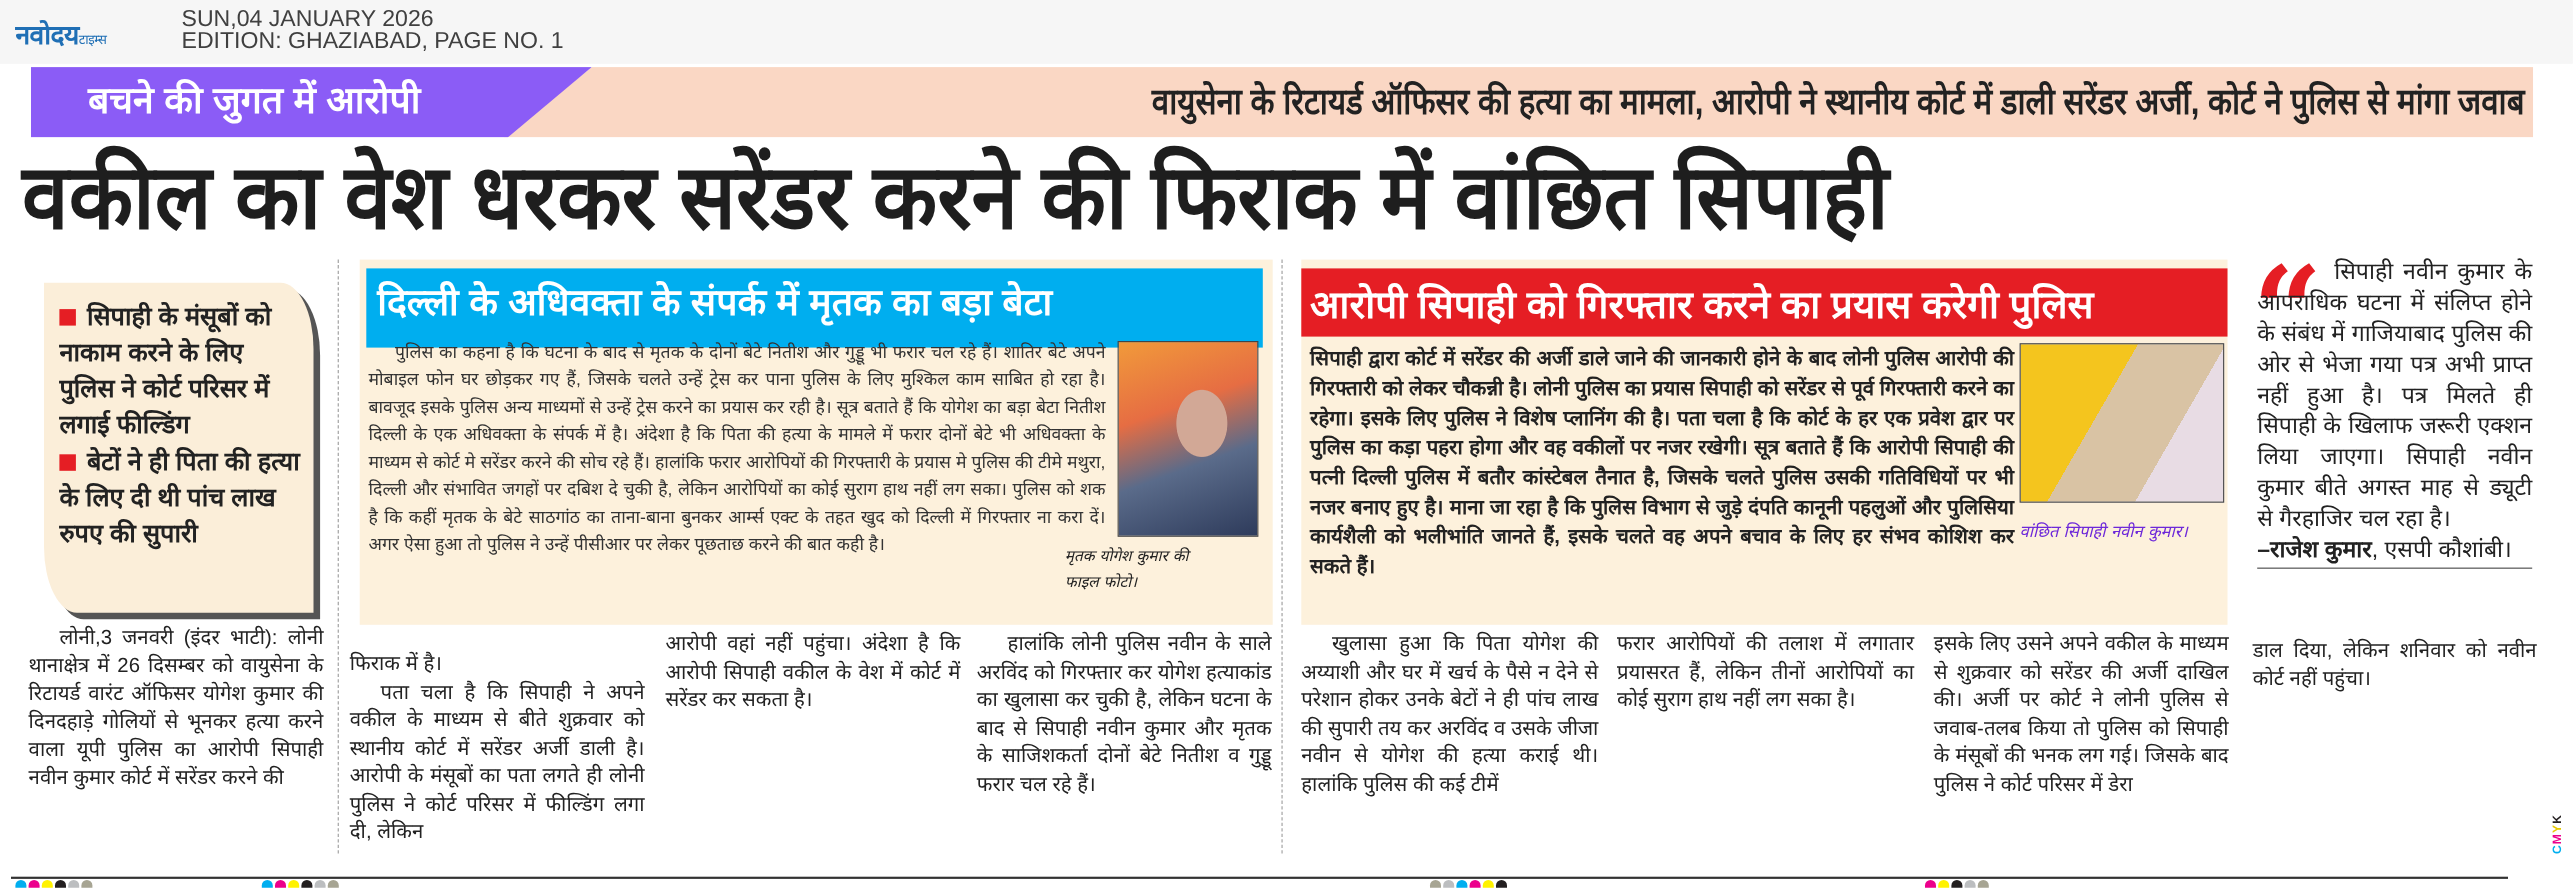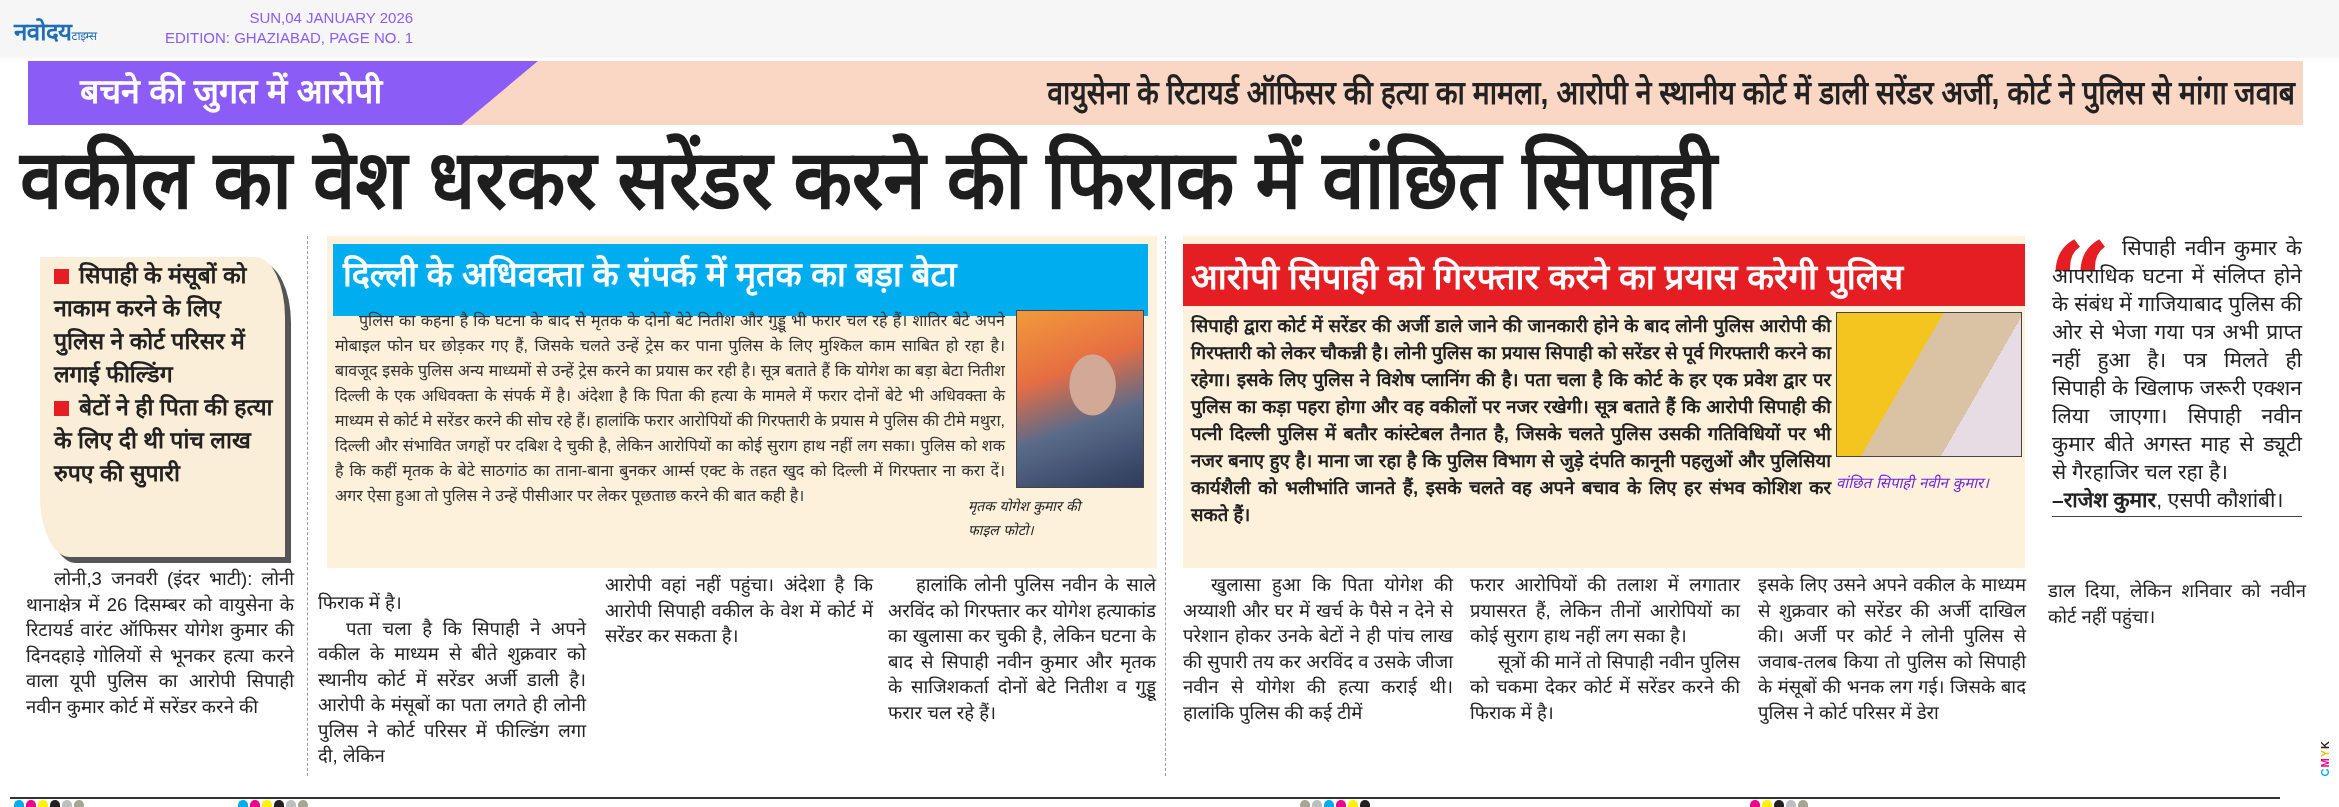--- a/index.html
+++ b/index.html
@@ -3,21 +3,21 @@
 <meta charset="utf-8">
 <style>
   * { box-sizing: border-box; margin: 0; padding: 0; }
   html, body { width: 2339px; height: 807px; overflow: hidden; background: #fff; }
   body { font-family: "DejaVu Sans", sans-serif; color: #1e1e1e; position: relative; }
 
   
   .topbar { position: absolute; left: 0; top: 0; width: 2339px; height: 58px; background: #f6f6f6; }
   .logo { position: absolute; left: 14px; top: 14px; font-weight: bold; color: #1f6fb5; font-size: 24px; letter-spacing: -0.5px; }
   .logo small { font-size: 12px; font-weight: normal; color: #1f6fb5; }
-  .meta { position: absolute; left: 165px; top: 8px; font-family: "Liberation Sans", sans-serif; font-size: 15px; line-height: 20px; color: #8b5cf6; text-align: right; }
+  .meta { position: absolute; left: 165px; top: 8px; font-family: "Liberation Sans", sans-serif; font-size: 21px; line-height: 20px; color: #404040; }
 
   
   .kicker-red { position: absolute; left: 28px; top: 61px; width: 510px; height: 64px; background: #8b5cf6;
     clip-path: polygon(0 0, 100% 0, 85% 100%, 0 100%); }
   .kicker-red span { position: absolute; left: 52px; top: 6px; color: #fff; font-weight: bold; font-size: 34px; white-space: nowrap; font-family: "Liberation Sans", sans-serif; }
   .kicker-peach { position: absolute; left: 458px; top: 61px; width: 1845px; height: 64px; background: #fad7c4;
     clip-path: polygon(80px 0, 100% 0, 100% 100%, 0 100%); }
   .kicker-peach span { position: absolute; right: 8px; top: 8px; color: #222; font-size: 33px; white-space: nowrap; font-family: "Liberation Sans", sans-serif; font-weight: bold; transform: scaleX(0.86); transform-origin: right; }
 
   .headline { position: absolute; left: 20px; top: 130px; width: 2300px; font-family: "Liberation Sans", sans-serif; font-weight: bold;
@@ -84,21 +84,21 @@
 <div class="kicker-red">
   <span>बचने की जुगत में आरोपी</span>
 </div>
 
 <div class="headline">वकील का वेश धरकर सरेंडर करने की फिराक में वांछित सिपाही</div>
 
 <div class="vrule" style="left:307px; top:236px; height:540px;"></div>
 <div class="vrule" style="left:1165px; top:236px; height:540px;"></div>
 
 <div class="scroll-box">
-  <p style="padding-top:2px;"><span class="bullet"></span><span>सिपाही के मंसूबों को नाकाम करने के लिए पुलिस ने कोर्ट परिसर में लगाई फील्डिंग</span></p>
+  <p style="padding-top:14px;"><span class="bullet"></span><span>सिपाही के मंसूबों को नाकाम करने के लिए पुलिस ने कोर्ट परिसर में लगाई फील्डिंग</span></p>
   <p><span class="bullet"></span><span>बेटों ने ही पिता की हत्या के लिए दी थी पांच लाख रुपए की सुपारी</span></p>
 </div>
 
 <div class="box-blue">
   <div class="blue-head">
     <span>दिल्ली के अधिवक्ता के संपर्क में मृतक का बड़ा बेटा</span>
   </div>
   <div class="blue-text">पुलिस का कहना है कि घटना के बाद से मृतक के दोनों बेटे नितीश और गुड्डू भी फरार चल रहे हैं। शातिर बेटे अपने मोबाइल फोन घर छोड़कर गए हैं, जिसके चलते उन्हें ट्रेस कर पाना पुलिस के लिए मुश्किल काम साबित हो रहा है। बावजूद इसके पुलिस अन्य माध्यमों से उन्हें ट्रेस करने का प्रयास कर रही है। सूत्र बताते हैं कि योगेश का बड़ा बेटा नितीश दिल्ली के एक अधिवक्ता के संपर्क में है। अंदेशा है कि पिता की हत्या के मामले में फरार दोनों बेटे भी अधिवक्ता के माध्यम से कोर्ट मे सरेंडर करने की सोच रहे हैं। हालांकि फरार आरोपियों की गिरफ्तारी के प्रयास मे पुलिस की टीमे मथुरा, दिल्ली और संभावित जगहों पर दबिश दे चुकी है, लेकिन आरोपियों का कोई सुराग हाथ नहीं लग सका। पुलिस को शक है कि कहीं मृतक के बेटे साठगांठ का ताना-बाना बुनकर आर्म्स एक्ट के तहत खुद को दिल्ली में गिरफ्तार ना करा दें। अगर ऐसा हुआ तो पुलिस ने उन्हें पीसीआर पर लेकर पूछताछ करने की बात कही है।</div>
 </div>
 <div class="photo photo1"></div>
@@ -130,21 +130,20 @@
   <p class="noindent">आरोपी वहां नहीं पहुंचा। अंदेशा है कि आरोपी सिपाही वकील के वेश में कोर्ट में सरेंडर कर सकता है।</p>
 </div>
 <div class="col" style="left:888px; top:572px; width:268px;">
   <p>हालांकि लोनी पुलिस नवीन के साले अरविंद को गिरफ्तार कर योगेश हत्याकांड का खुलासा कर चुकी है, लेकिन घटना के बाद से सिपाही नवीन कुमार और मृतक के साजिशकर्ता दोनों बेटे नितीश व गुड्डू फरार चल रहे हैं।</p>
 </div>
 <div class="col" style="left:1183px; top:572px; width:270px;">
   <p>खुलासा हुआ कि पिता योगेश की अय्याशी और घर में खर्च के पैसे न देने से परेशान होकर उनके बेटों ने ही पांच लाख की सुपारी तय कर अरविंद व उसके जीजा नवीन से योगेश की हत्या कराई थी। हालांकि पुलिस की कई टीमें</p>
 </div>
 <div class="col" style="left:1470px; top:572px; width:270px;">
   <p class="noindent">फरार आरोपियों की तलाश में लगातार प्रयासरत हैं, लेकिन तीनों आरोपियों का कोई सुराग हाथ नहीं लग सका है।</p>
-  <p>सूत्रों की मानें तो सिपाही नवीन पुलिस को चकमा देकर कोर्ट में सरेंडर करने की फिराक में है।</p>
 </div>
 <div class="col" style="left:1758px; top:572px; width:268px;">
   <p class="noindent">इसके लिए उसने अपने वकील के माध्यम से शुक्रवार को सरेंडर की अर्जी दाखिल की। अर्जी पर कोर्ट ने लोनी पुलिस से जवाब-तलब किया तो पुलिस को सिपाही के मंसूबों की भनक लग गई। जिसके बाद पुलिस ने कोर्ट परिसर में डेरा</p>
 </div>
 <div class="col" style="left:2048px; top:578px; width:258px;">
   <p class="noindent">डाल दिया, लेकिन शनिवार को नवीन कोर्ट नहीं पहुंचा।</p>
 </div>
 
 <div class="bottom-rule"></div>
 <div class="reg" style="left:14px;">

